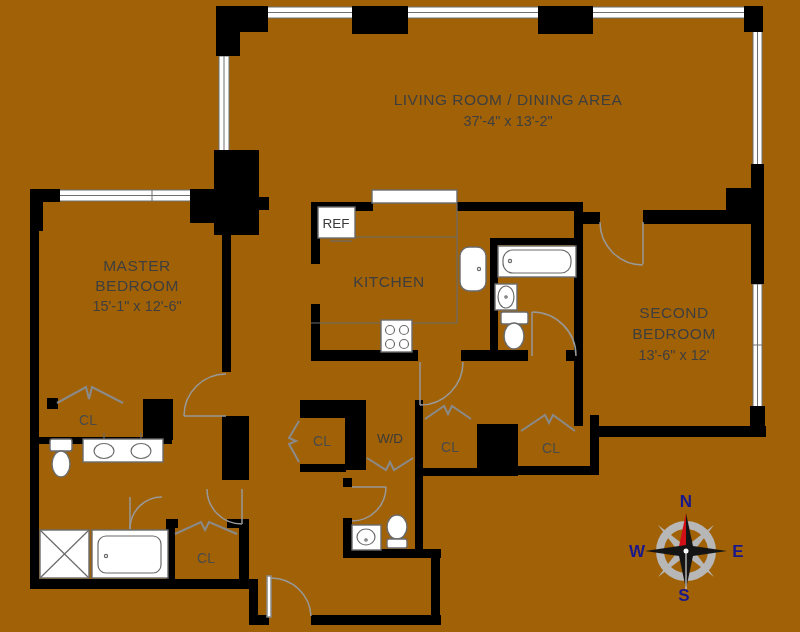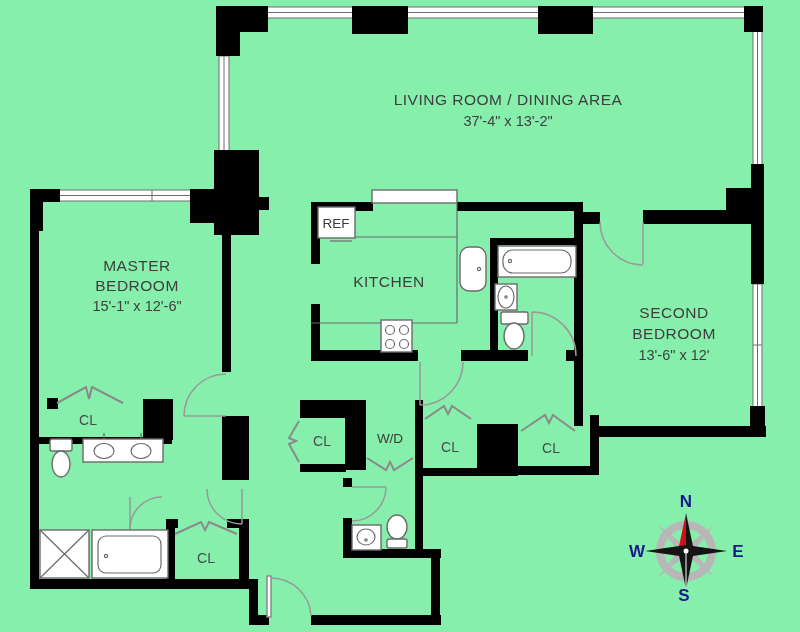--- a/index.html
+++ b/index.html
@@ -1,16 +1,16 @@
 <!DOCTYPE html>
 <html><head>
 <meta charset="utf-8">
 <style>
   html,body{margin:0;padding:0;background:#ffffff;}
-  .stage{position:relative;width:800px;height:632px;background:#86efac;overflow:hidden;
+  .stage{position:relative;width:800px;height:632px;background:#a16207;overflow:hidden;
          font-family:"Liberation Sans",sans-serif;}
   svg{position:absolute;left:0;top:0;}
   .wall{fill:#000000;stroke:none;}
   .win{fill:#ffffff;stroke:#6e6e6e;stroke-width:1;}
   .winline{stroke:#6e6e6e;stroke-width:1;}
   .fix{fill:#ffffff;stroke:#6b6b6b;stroke-width:1.4;}
   .fixthin{fill:none;stroke:#6b6b6b;stroke-width:1.2;}
   .door{fill:none;stroke:#999999;stroke-width:1.5;}
   .leaf{fill:#ffffff;stroke:#8a8a8a;stroke-width:1.5;}
   .bifold{fill:none;stroke:#8a8a8a;stroke-width:2;stroke-linejoin:miter;}

